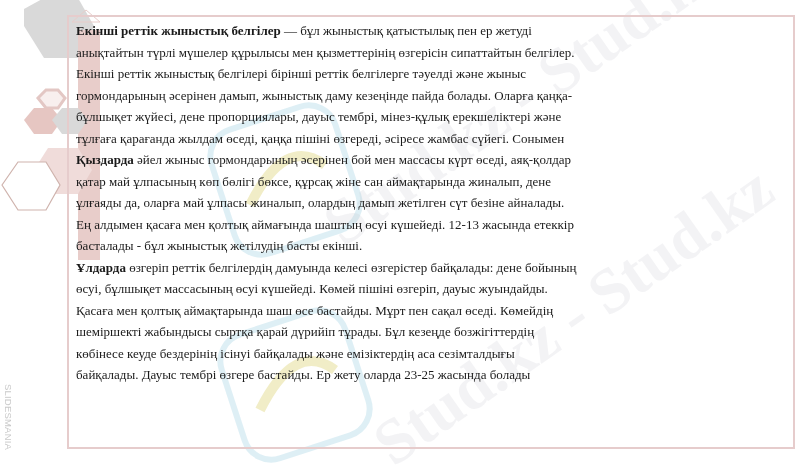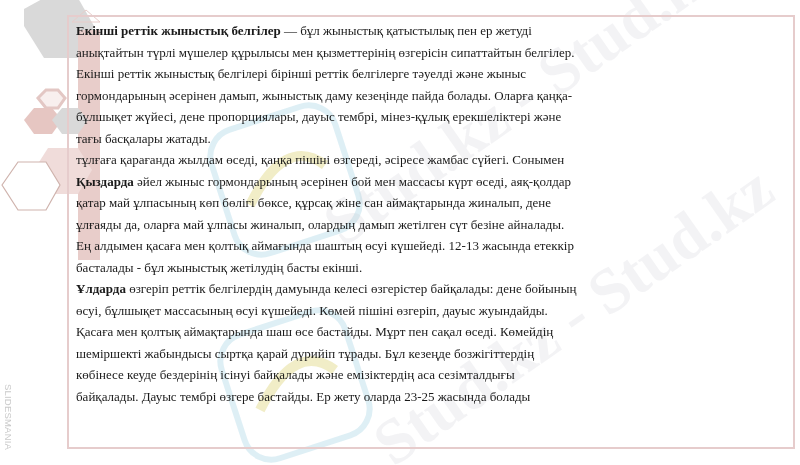--- a/index.html
+++ b/index.html
@@ -129,21 +129,20 @@
   <div class="text-box"></div>
 
   <div class="content">
 
     <div>
       <span class="line"><span class="bold">Екінші реттік жыныстық белгілер</span><span> — бұл жыныстық қатыстылық пен ер жетуді</span></span>
       <span class="line"><span>анықтайтын түрлі мүшелер құрылысы мен қызметтерінің өзгерісін сипаттайтын белгілер.</span></span>
       <span class="line"><span>Екінші реттік жыныстық белгілері бірінші реттік белгілерге тәуелді және жыныс</span></span>
       <span class="line"><span>гормондарының әсерінен дамып, жыныстық даму кезеңінде пайда болады. Оларға қаңқа-</span></span>
       <span class="line"><span>бұлшықет жүйесі, дене пропорциялары, дауыс тембрі, мінез-құлық ерекшеліктері және</span></span>
-      <span class="line"><span>тағы басқалары жатады.</span></span>
     </div>
 
     <div>
       <span class="line"><span>тұлғаға қарағанда жылдам өседі, қаңқа пішіні өзгереді, әсіресе жамбас сүйегі. Сонымен</span></span>
       <span class="line"><span class="bold">Қыздарда</span><span> әйел жыныс гормондарының әсерінен бой мен массасы күрт өседі, аяқ-қолдар</span></span>
       <span class="line"><span>қатар май ұлпасының көп бөлігі бөксе, құрсақ жіне сан аймақтарында жиналып, дене</span></span>
       <span class="line"><span>ұлғаяды да, оларға май ұлпасы жиналып, олардың дамып жетілген сүт безіне айналады.</span></span>
       <span class="line"><span>Ең алдымен қасаға мен қолтық аймағында шаштың өсуі күшейеді. 12-13 жасында етеккір</span></span>
       <span class="line"><span>басталады - бұл жыныстық жетілудің басты екінші.</span></span>
     </div>

